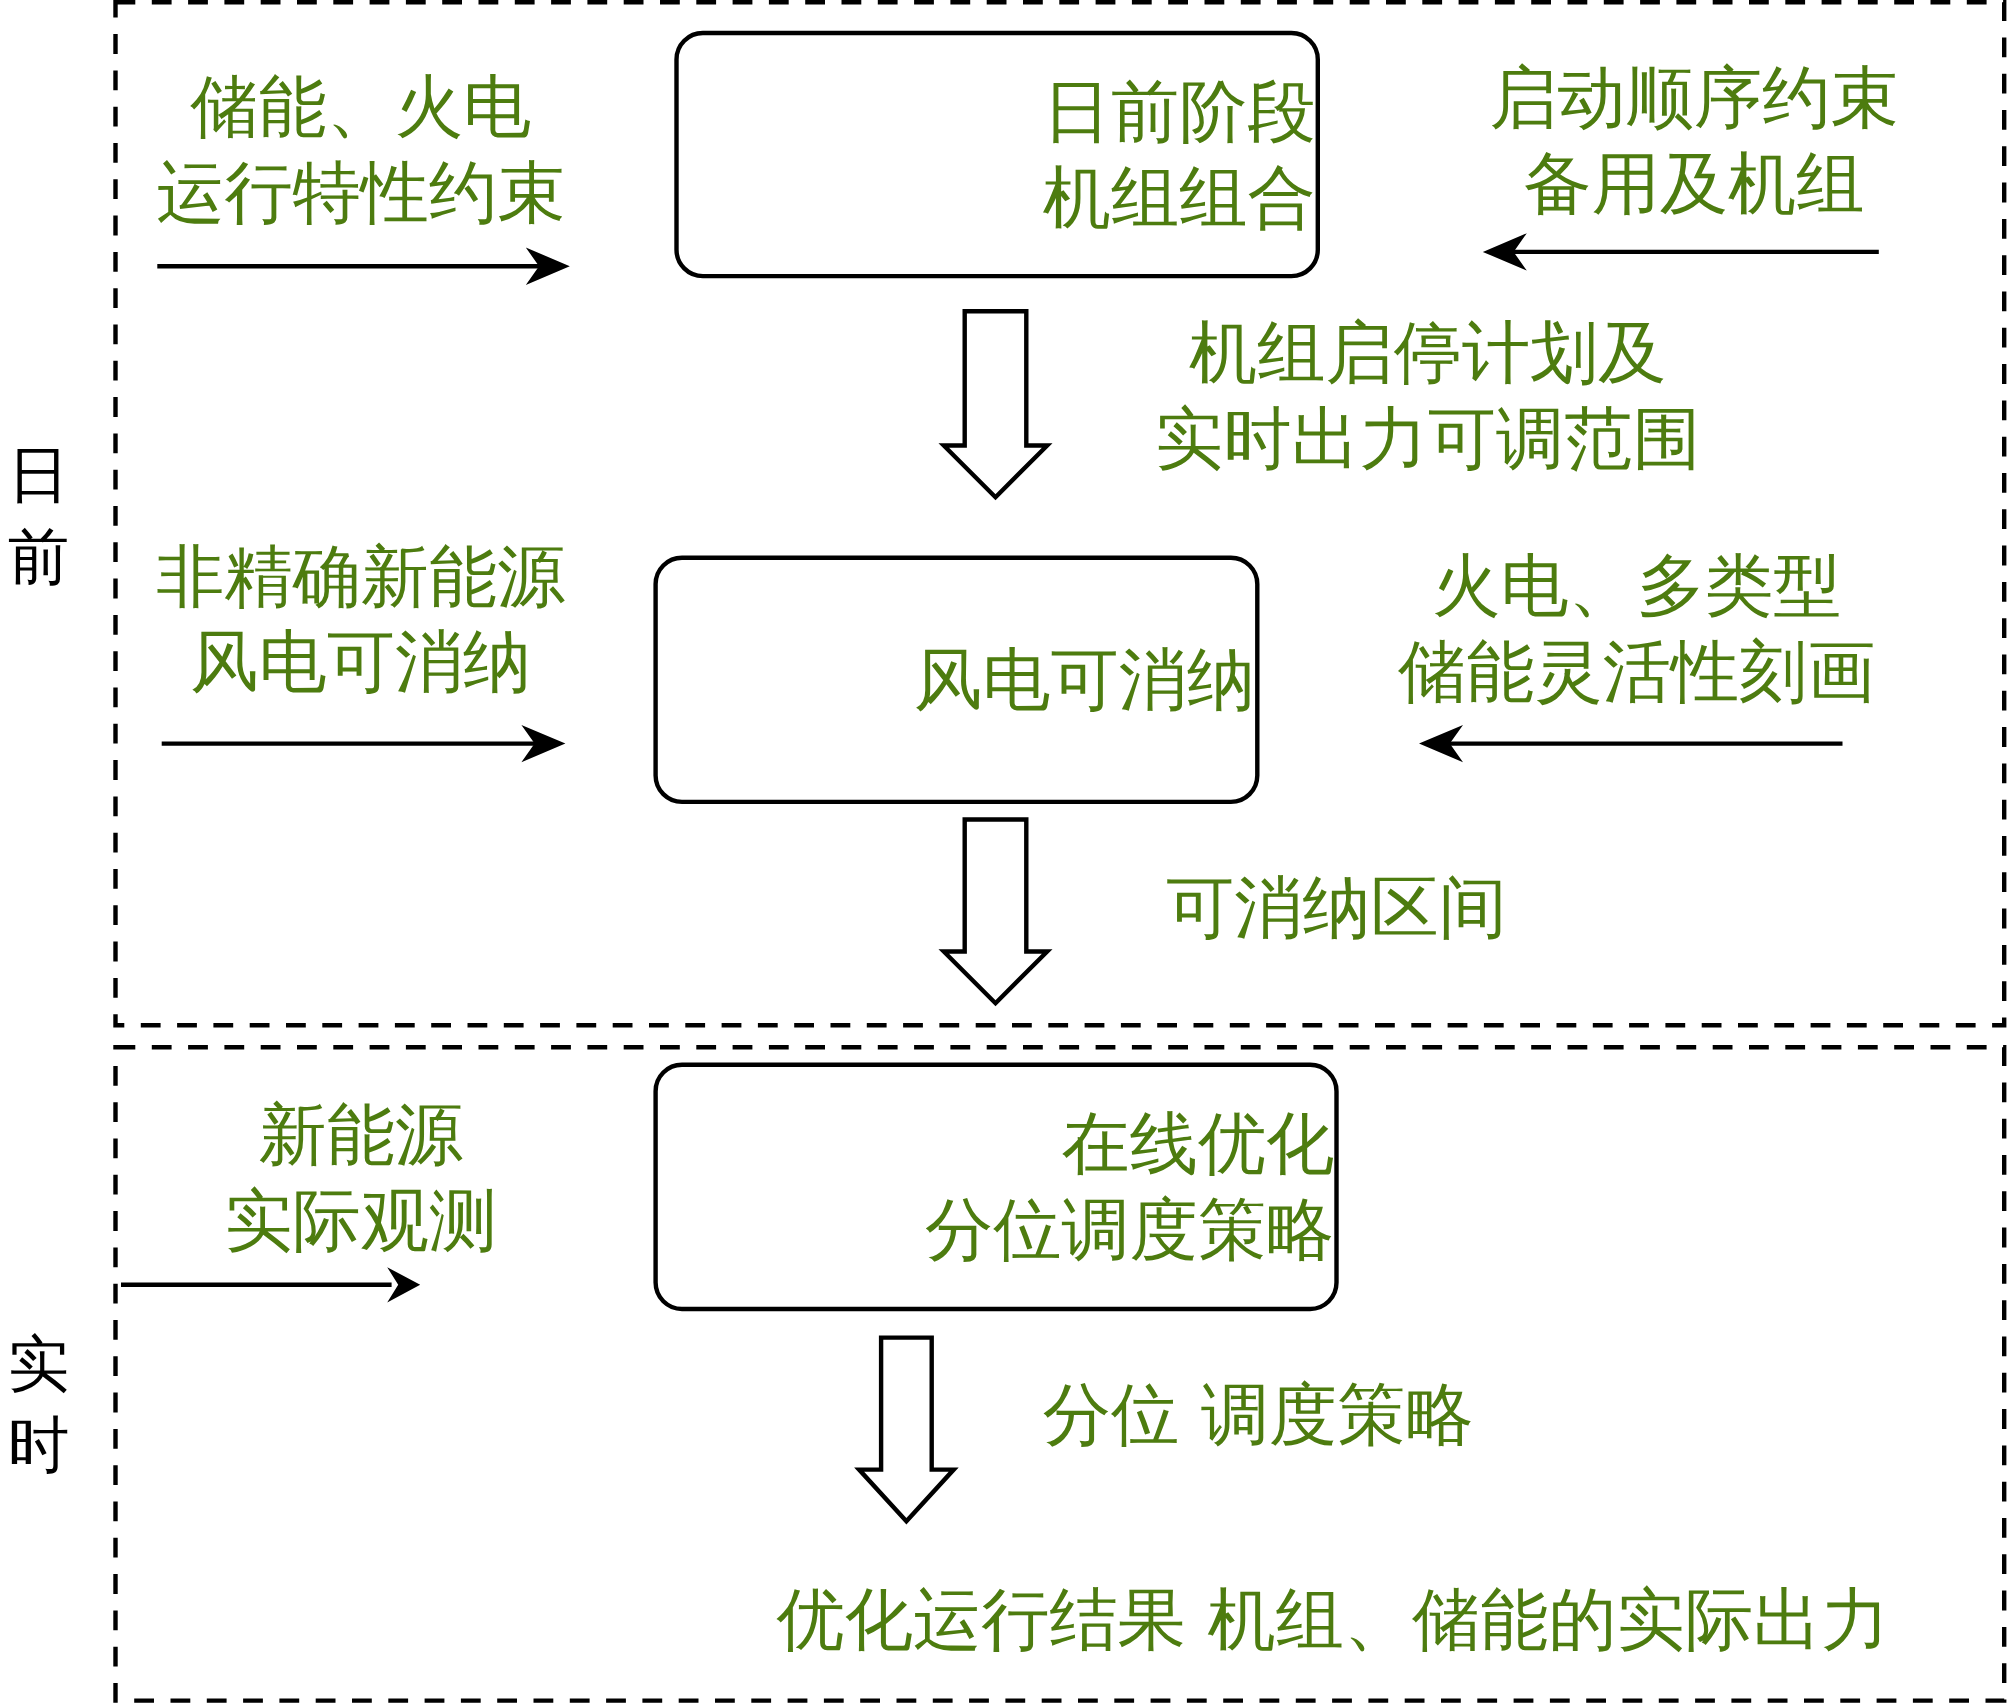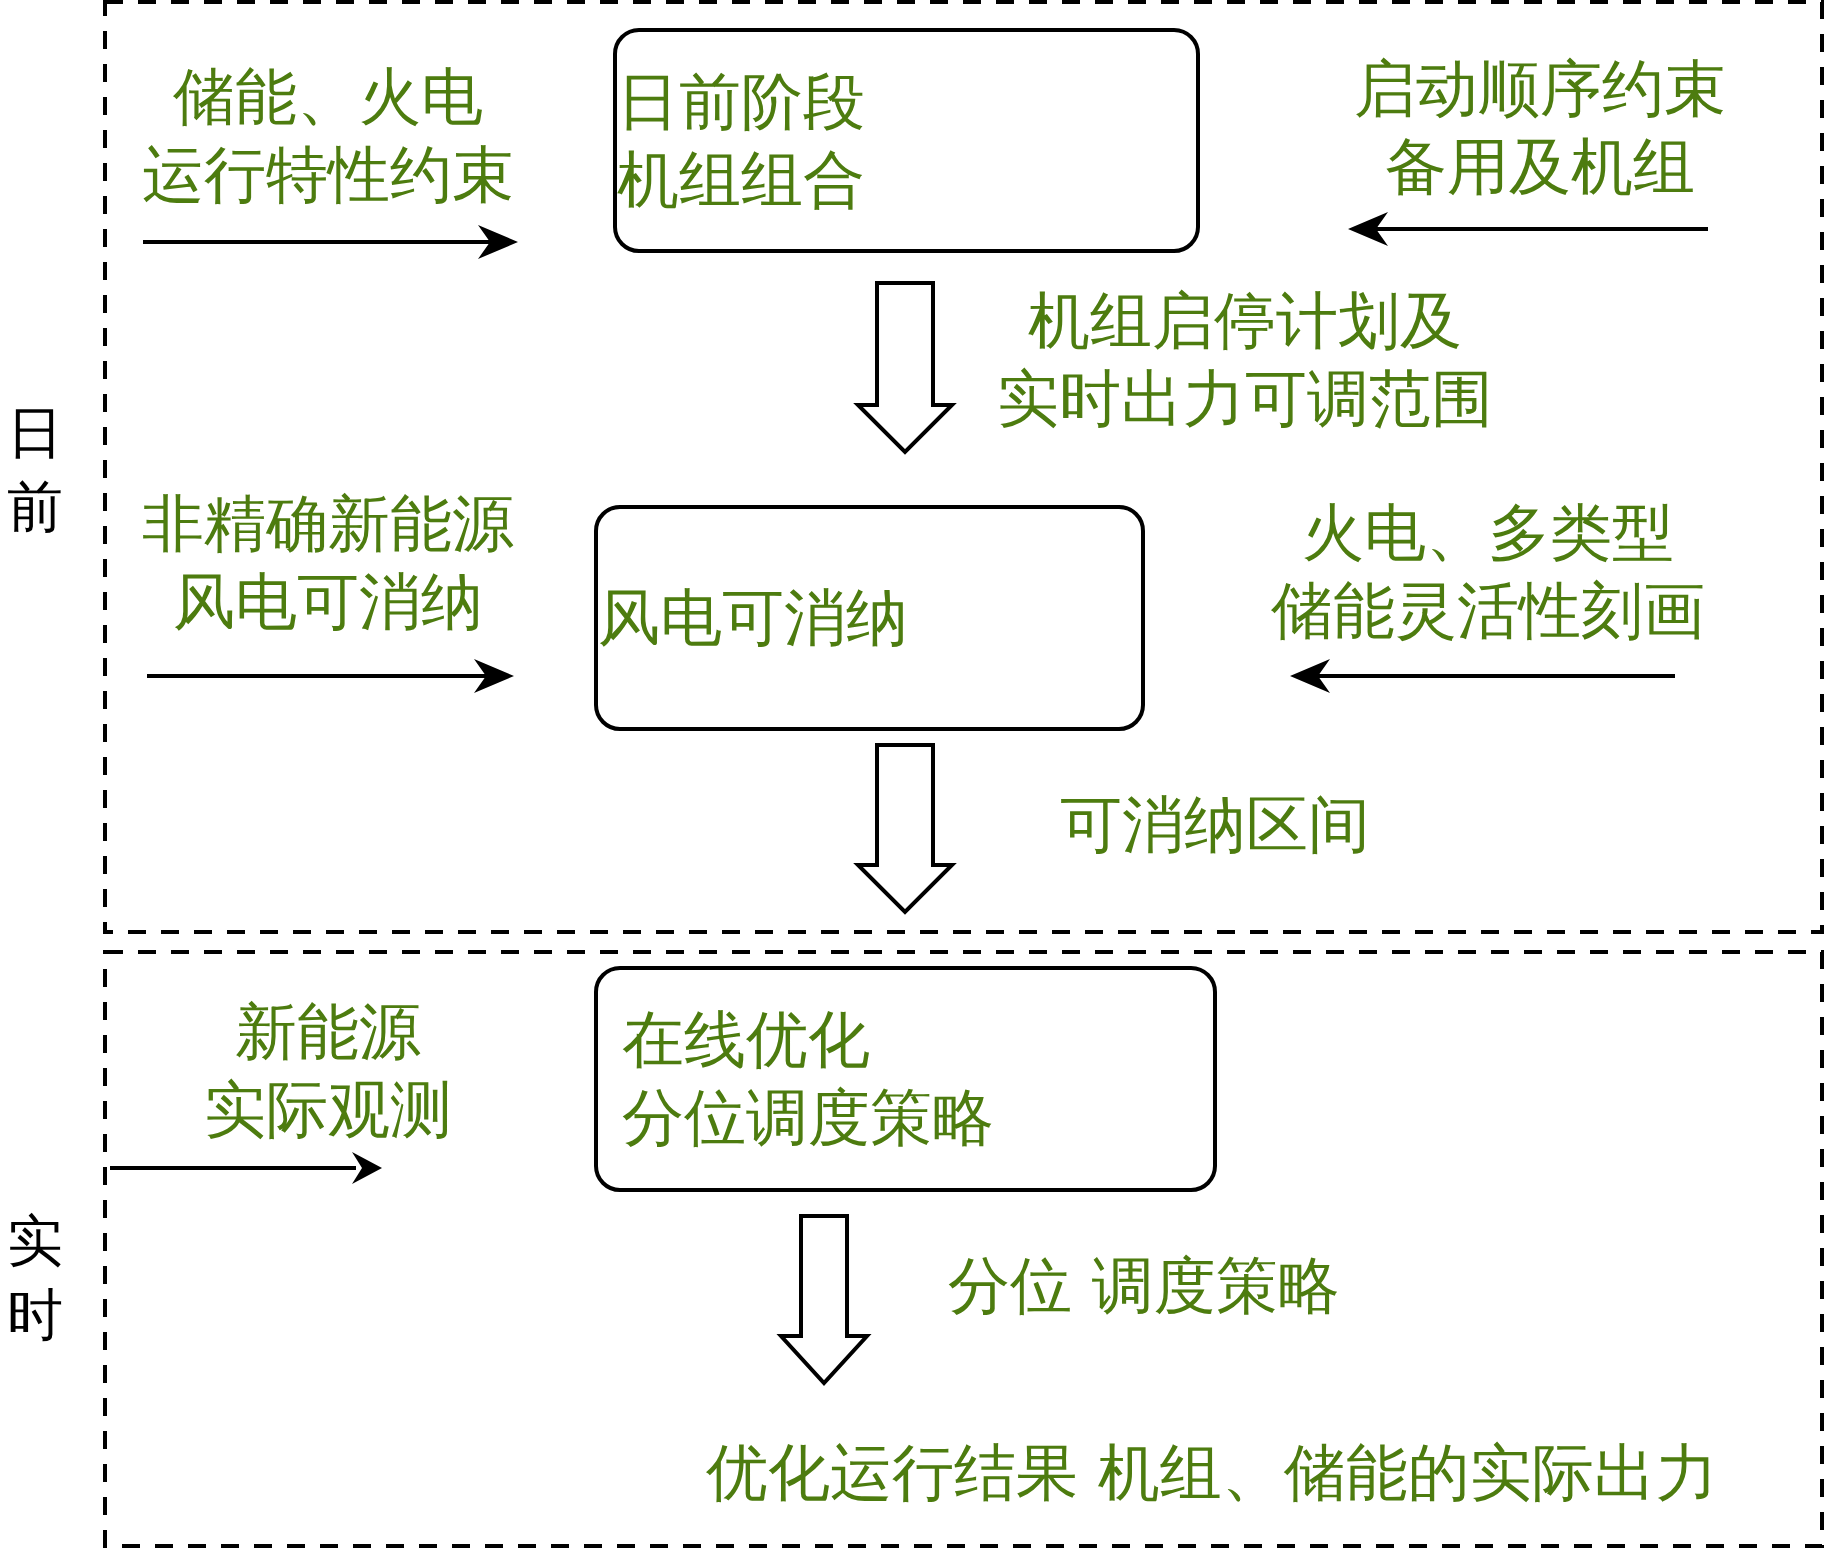--- a/index.html
+++ b/index.html
@@ -14,21 +14,21 @@
     }
     svg.layer { position: absolute; left: 0; top: 0; }
     .txt {
       position: absolute;
       font-size: 62px;
       line-height: 78px;
       white-space: nowrap;
       text-align: center;
       color: #4d7c0f;
     }
-    .box-text { width: 100%; text-align: left; }
+    .box-text { width: 100%; text-align: right; }
     .box {
       position: absolute;
       border: 4px solid #000;
       border-radius: 26px;
       box-sizing: border-box;
       display: flex;
       flex-direction: column;
       align-items: center;
       justify-content: center;
       background: #fff;
@@ -121,21 +121,21 @@
 
   <div class="txt" style="left:1330px; top:50px; width:420px;">
     <div>启动顺序约束</div>
     <div>备用及机组</div>
   </div>
   <div class="txt" style="left:1248px; top:494px; width:480px;">
     <div>火电、多类型</div>
     <div>储能灵活性刻画</div>
   </div>
 
-  <div class="txt" style="left:965px; top:282px; width:560px;">
+  <div class="txt" style="left:1018px; top:282px; width:560px;">
     <div>机组启停计划及</div>
     <div>实时出力可调范围</div>
   </div>
   <div class="txt" style="left:1060px; top:786px; width:340px; text-align:left;">可消纳区间</div>
   <div class="txt" style="left:948px; top:1247px; width:440px; text-align:left;">分位 调度策略</div>
 
   <div class="txt" style="left:706px; top:1434px; width:1110px; text-align:left;">优化运行结果 机组、储能的实际出力</div>
 
 </div>
 

